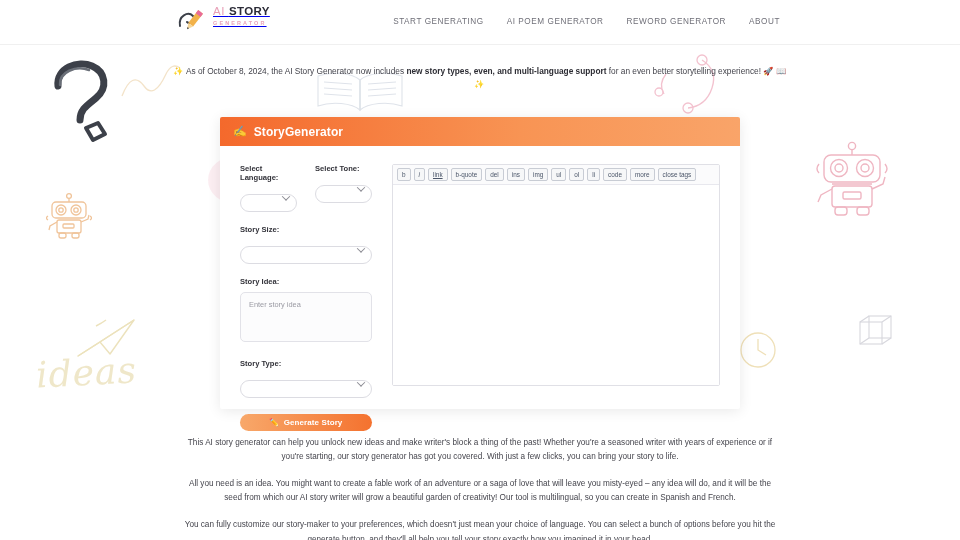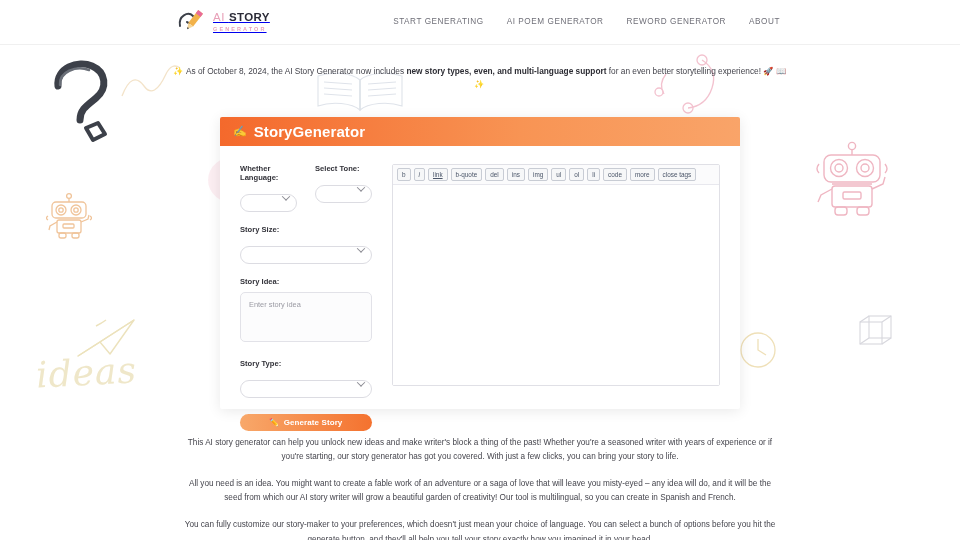--- a/index.html
+++ b/index.html
@@ -17,21 +17,21 @@
   .doodle { position:absolute; }
 
   
   .site-header {
     position:relative; z-index:5;
     height:45px; width:100%;
     background:#ffffff;
     border-bottom:1px solid #f0f0f0;
     display:flex; align-items:center;
   }
-  .logo-wrap { position:absolute; left:176px; top:6px; display:flex; align-items:center; gap:5px; }
+  .logo-wrap { position:absolute; left:176px; top:6px; display:flex; align-items:flex-start; gap:5px; }
   .logo-mark { width:32px; height:32px; position:relative; }
   .logo-text { display:flex; flex-direction:column; line-height:1; }
   .logo-line1 { font-size:11.5px; letter-spacing:.6px; font-weight:400; color:#e8a0b8; }
   .logo-line1 b { font-weight:700; color:#2b2b37; letter-spacing:.4px; }
   .logo-line2 { font-size:5.5px; letter-spacing:2.1px; color:#e9a3ba; margin-top:3px; font-weight:700; }
 
   .main-nav { position:absolute; right:180px; top:17px; display:flex; gap:23px;align-items:flex-end; }
   .main-nav a {
     font-size:8.2px; letter-spacing:.55px; color:#6f6f78;
     text-decoration:none; text-transform:uppercase; white-space:nowrap;
@@ -57,21 +57,21 @@
     box-shadow:0 2px 14px rgba(0,0,0,.09);
     border-radius:2px;
   }
   .card-head {
     height:29px; width:100%;
     background:linear-gradient(90deg,#f4692c 0%,#f89454 58%,#f9a469 100%);
     display:flex; align-items:center; gap:7px; padding-left:13px;
     border-radius:2px 2px 0 0;
   }
   .card-head .ic { font-size:11px; line-height:1; filter:saturate(.9); }
-  .card-head .ttl { color:#fff; font-size:15px; font-weight:700; letter-spacing:.1px; }
+  .card-head .ttl { color:#fff; font-size:12px; font-weight:700; letter-spacing:.1px; }
 
   .card-body { display:flex; padding:18px 20px 20px 20px; gap:20px; }
   .col-left { width:132px; flex:0 0 132px; }
   .col-right { flex:1; }
 
   .fld { margin-bottom:13px; }
   .fld:last-child { margin-bottom:0;margin-left:9px; }
   .lbl { font-size:7.6px; font-weight:700; color:#33333a; display:block; margin-bottom:6px; }
 
   .sel, .txtin {
@@ -286,21 +286,21 @@
   <div class="card-head">
     <span class="ic">✍️</span>
     <span class="ttl">StoryGenerator</span>
   </div>
 
   <div class="card-body">
     <div class="col-left">
 
       <div class="row2">
         <div class="fld">
-          <label class="lbl">Whether Language:</label>
+          <label class="lbl">Select Language:</label>
           <div class="selwrap">
             <select class="sel">
               <option>🇺🇸 English</option>
             </select>
           </div>
         </div>
         <div class="fld">
           <label class="lbl">Select Tone:</label>
           <div class="selwrap">
             <select class="sel">

